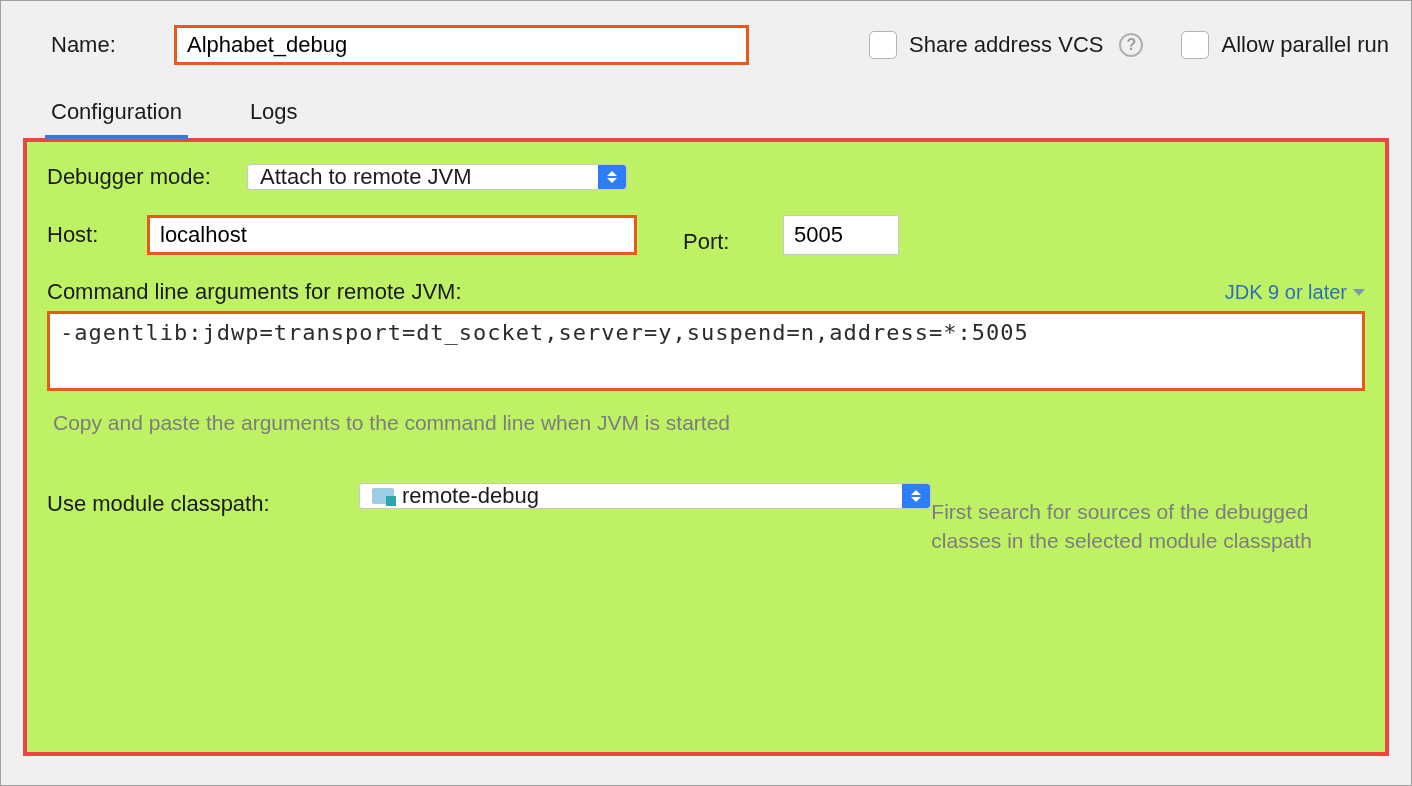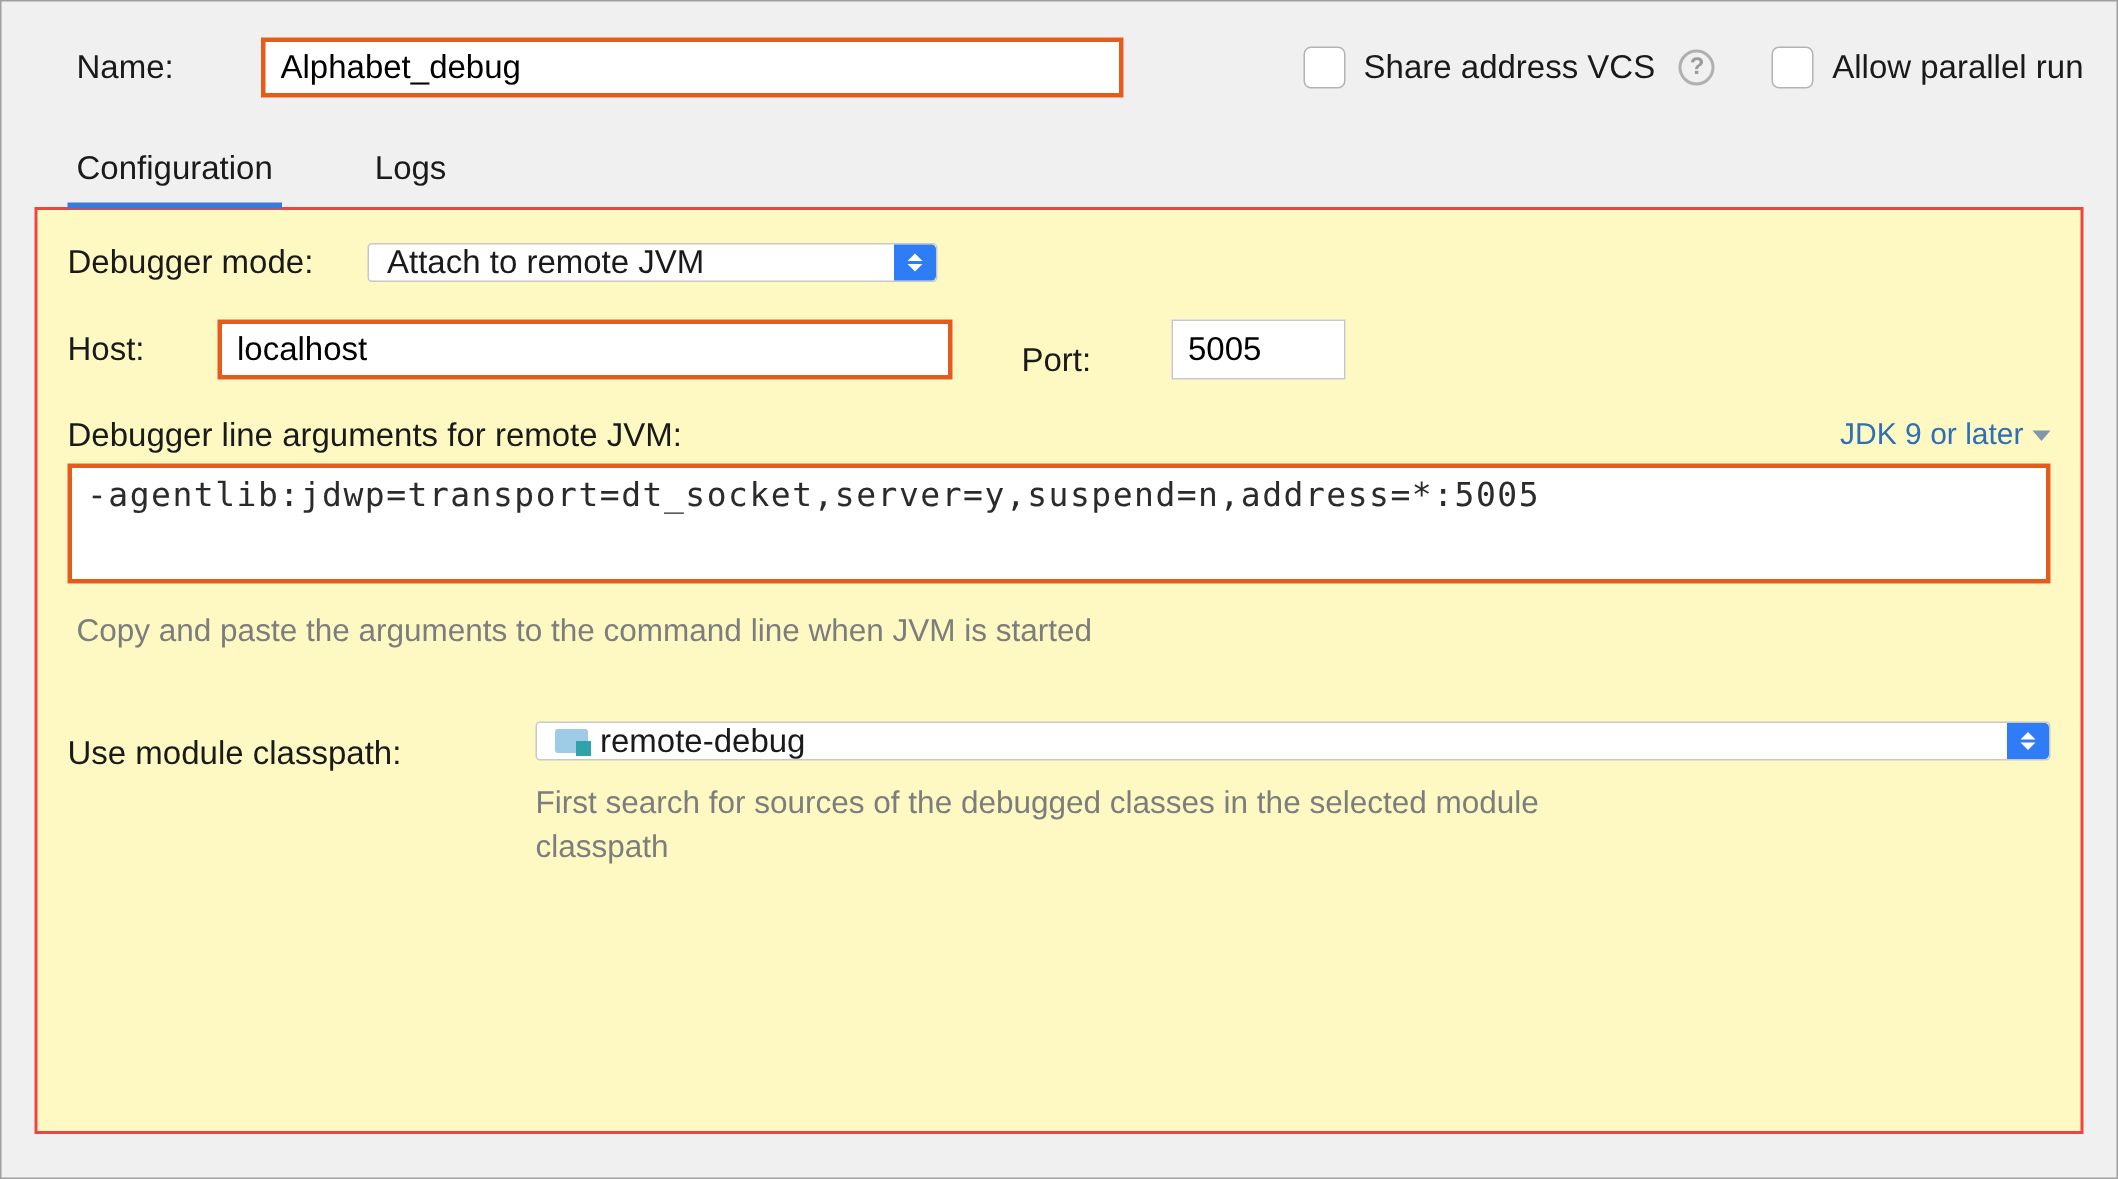--- a/index.html
+++ b/index.html
@@ -42,22 +42,22 @@
   .help-icon {
     width: 24px; height: 24px; border: 2px solid #b0b0b0; border-radius: 50%;
     font-size: 16px; color: #9a9a9a; display: inline-flex;
     align-items: center; justify-content: center; font-weight: 600;
     margin-left: 4px;
   }
   .tabs { display: flex; gap: 56px; padding-left: 22px; }
   .tab { padding: 4px 6px 10px 6px; cursor: pointer; font-size: 22px; }
   .tab.active { border-bottom: 4px solid #3879d9; }
   .panel {
-    border: 2px solid #ef4444;
-    background: #fef9c3;
+    border: 4px solid #ef4444;
+    background: #bef264;
     margin-top: -1px;
     padding: 22px 20px;
     height: 618px;
   }
   .form-row { display: flex; align-items: center; margin-bottom: 24px; }
   .form-row .label { min-width: 100px; }
   .dbgmode-label { width: 200px; }
   .select {
     display: flex; align-items: center; height: 26px;
     border: 1px solid #c8c8c8; background: #fff; border-radius: 3px;
@@ -87,21 +87,21 @@
     font-family: "Menlo", "Consolas", monospace;
     font-size: 22px; letter-spacing: 1px;
     padding: 6px 10px;
     border: 1px solid #c8c8c8; background: #fff;
     resize: none; overflow: hidden;
     color: #2b2b2b;
   }
   .hint { color: #7d7d7d; font-size: 21px; margin-top: 14px; margin-left: 6px; }
   .mod-row { display: flex; align-items: flex-start; margin-top: 48px; gap: 16px; }
   .mod-label { width: 296px; padding-top: 8px; }
-  .mod-right { flex: 1; display: flex; flex-direction: column; }
+  .mod-right { flex: 1; display: flex; }
   .mod-select { width: 100%; }
   .mod-select .select-text { display: flex; align-items: center; gap: 8px; }
   .folder-icon { position: relative; width: 22px; height: 16px; }
   .folder-icon::before {
     content:""; position:absolute; inset:0; background:#9ecbe6; border-radius:2px;
   }
   .folder-icon::after {
     content:""; position:absolute; right:-2px; bottom:-2px; width:10px; height:10px;
     background:#2fa3a9;
   }
@@ -146,21 +146,21 @@
     </div>
 
     <div class="form-row">
       <span class="label host-label">Host:</span>
       <input class="text-input host-input hl" value="localhost" style="">
       <span class="label port-label">Port:</span>
       <input class="text-input port-input" value="5005" style="">
     </div>
 
     <div class="cmd-label-row">
-      <span class="label">Debugger line arguments for remote JVM:</span>
+      <span class="label">Command line arguments for remote JVM:</span>
       <span class="jdk-link">
         <span>JDK 9 or later</span>
         <span class="chev-down"></span>
       </span>
     </div>
 
     <textarea class="cmd-box hl" readonly="" style="">-agentlib:jdwp=transport=dt_socket,server=y,suspend=n,address=*:5005</textarea>
 
     <div class="hint">Copy and paste the arguments to the command line when JVM is started</div>
 

